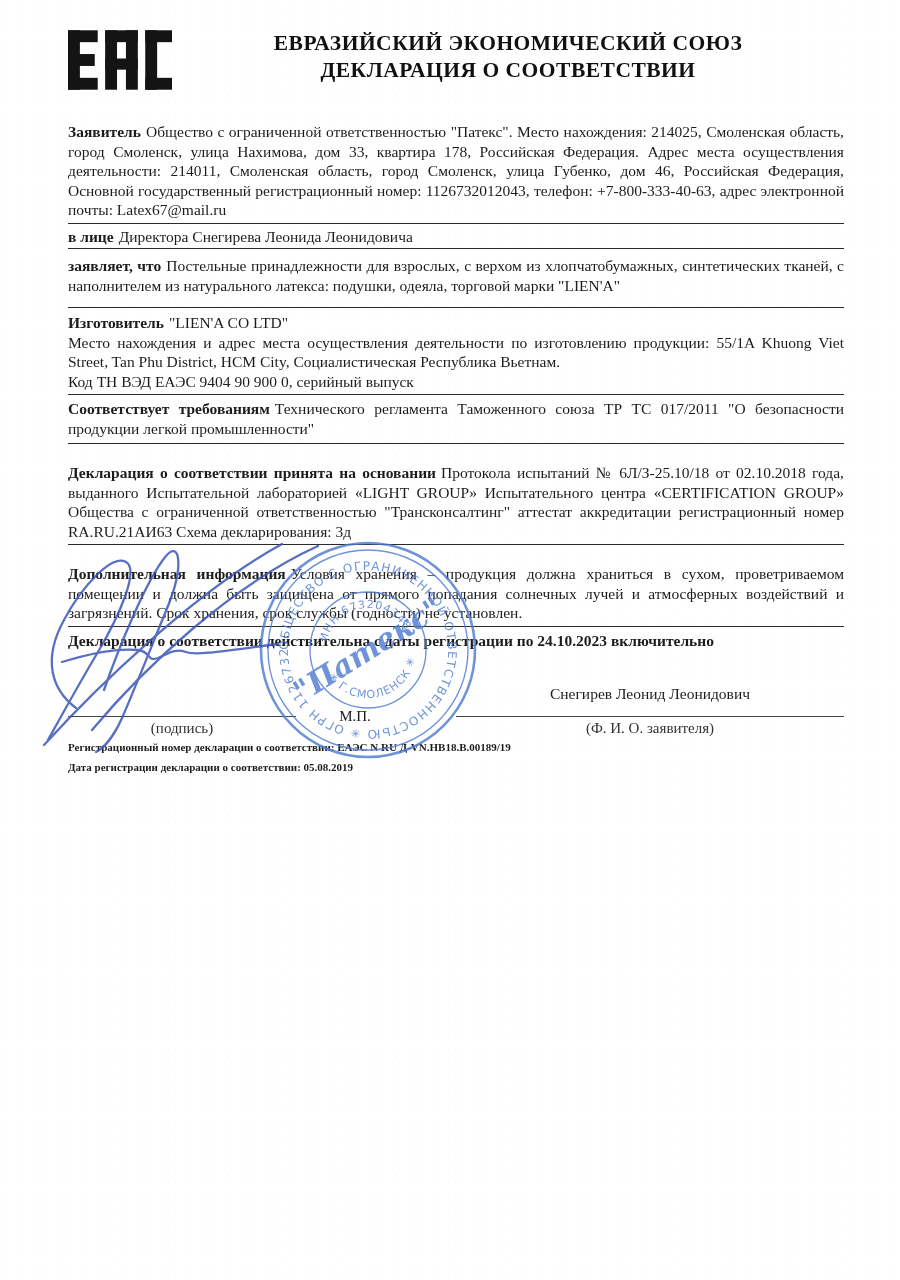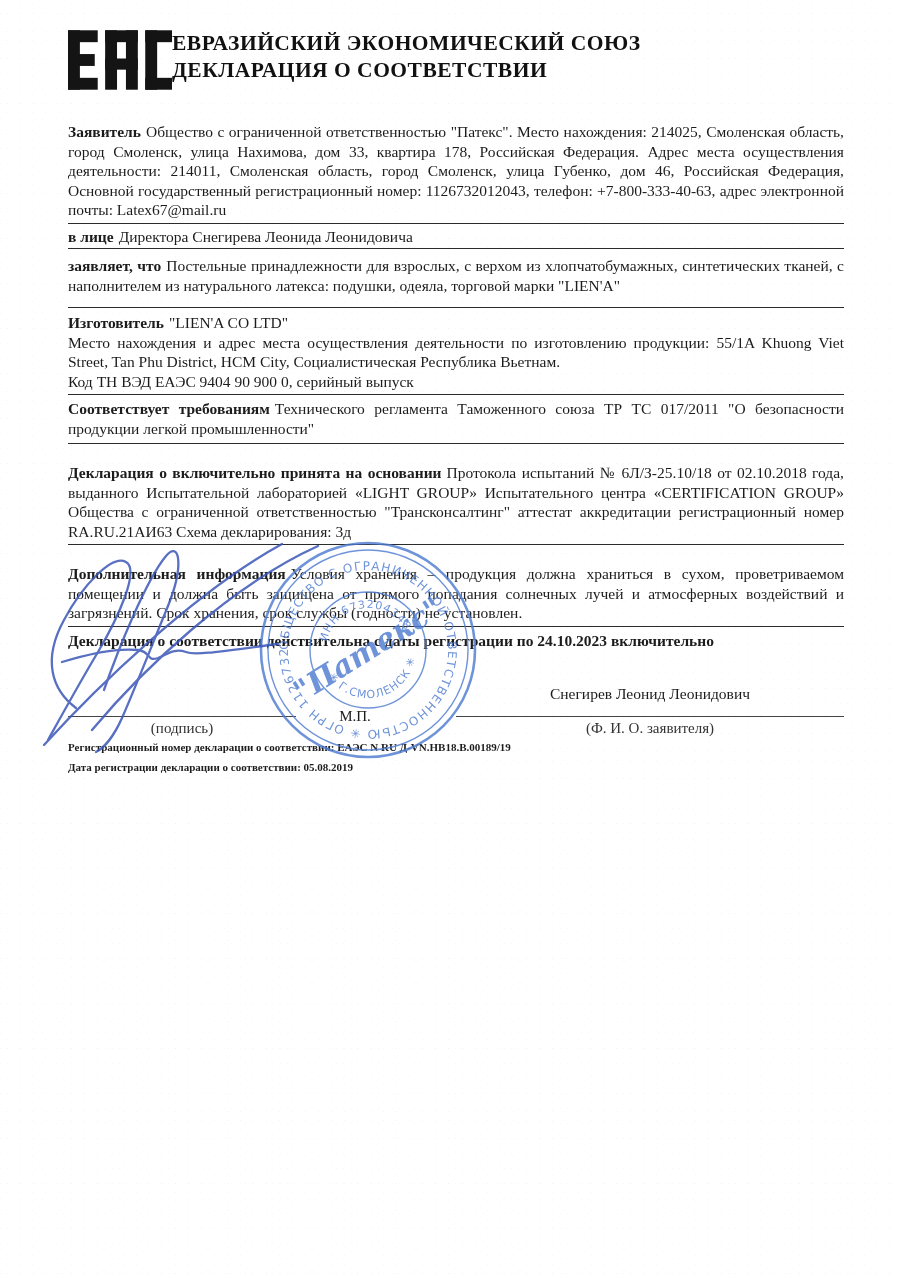--- a/index.html
+++ b/index.html
@@ -12,21 +12,21 @@
       radial-gradient(circle, rgba(40,40,40,0.045) 0.5px, transparent 0.9px),
       radial-gradient(circle, rgba(40,40,40,0.03) 0.5px, transparent 0.9px);
     background-size:13px 9px, 7px 15px;
     background-position:0 0, 4px 6px;
     color:#1c1c1c;
     font-family:"Liberation Serif","DejaVu Serif",serif;
     overflow:hidden;
   }
   .header{display:flex;align-items:flex-start;padding:18px 56px 0 68px;height:92px;}
   .eac-logo{width:104px;height:88px;flex:0 0 auto;}
-  .title-wrap{flex:1;padding-top:12px;}
+  .title-wrap{flex:1;text-align:center;padding-top:12px;}
   .title{font-weight:bold;font-size:21.5px;line-height:27px;letter-spacing:0.5px;color:#111;}
   .content{padding:12px 56px 0 68px;font-size:15.5px;line-height:19.5px;}
   .content p{margin:0;}
   .just{text-align:justify;}
   .lbl{font-weight:bold;margin-right:5px;}
   .sec{border-bottom:1.5px solid #2b2b2b;}
   .sec.pad-b-lg{padding-bottom:12px;}
   .sec.pad-b-sm{padding-bottom:3px;}
   .gap-t{margin-top:13px;}
   .small-gap-t{padding-top:5px;}
@@ -101,21 +101,21 @@
     </div>
 
     <div class="sec" style="padding:4px 0 5px;">
       <p class="just">
         <span class="lbl">Соответствует требованиям</span><span>Технического регламента Таможенного союза ТР ТС 017/2011 "О безопасности продукции легкой промышленности"</span>
       </p>
     </div>
 
     <div class="sec pad-b-sm gap-t" style="padding-top:6px;">
       <p class="just">
-        <span class="lbl">Декларация о включительно принята на основании</span><span>Протокола испытаний № 6Л/З-25.10/18 от 02.10.2018 года, выданного Испытательной лабораторией «LIGHT GROUP» Испытательного центра «CERTIFICATION GROUP» Общества с ограниченной ответственностью "Трансконсалтинг" аттестат аккредитации регистрационный номер RA.RU.21АИ63 Схема декларирования: 3д</span>
+        <span class="lbl">Декларация о соответствии принята на основании</span><span>Протокола испытаний № 6Л/З-25.10/18 от 02.10.2018 года, выданного Испытательной лабораторией «LIGHT GROUP» Испытательного центра «CERTIFICATION GROUP» Общества с ограниченной ответственностью "Трансконсалтинг" аттестат аккредитации регистрационный номер RA.RU.21АИ63 Схема декларирования: 3д</span>
       </p>
     </div>
 
     <div class="sec pad-b-sm gap-t" style="padding-top:6px;">
       <p class="just">
         <span class="lbl">Дополнительная информация</span><span>Условия хранения – продукция должна храниться в сухом, проветриваемом помещении и должна быть защищена от прямого попадания солнечных лучей и атмосферных воздействий и загрязнений. Срок хранения, срок службы (годности) не установлен.</span>
       </p>
     </div>
 
     <p class="validity">Декларация о соответствии действительна с даты регистрации по 24.10.2023 включительно</p>

